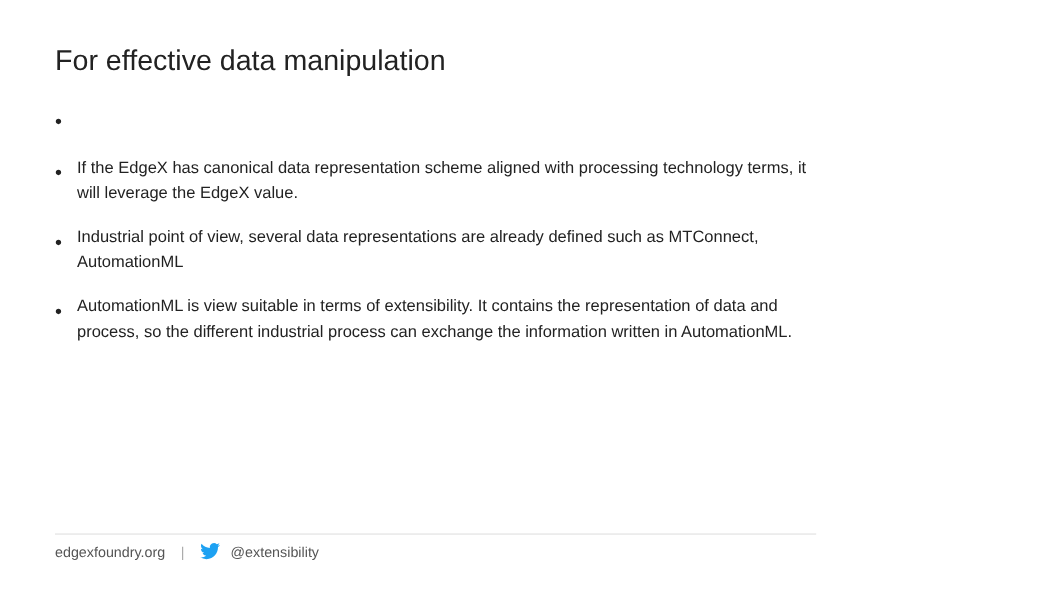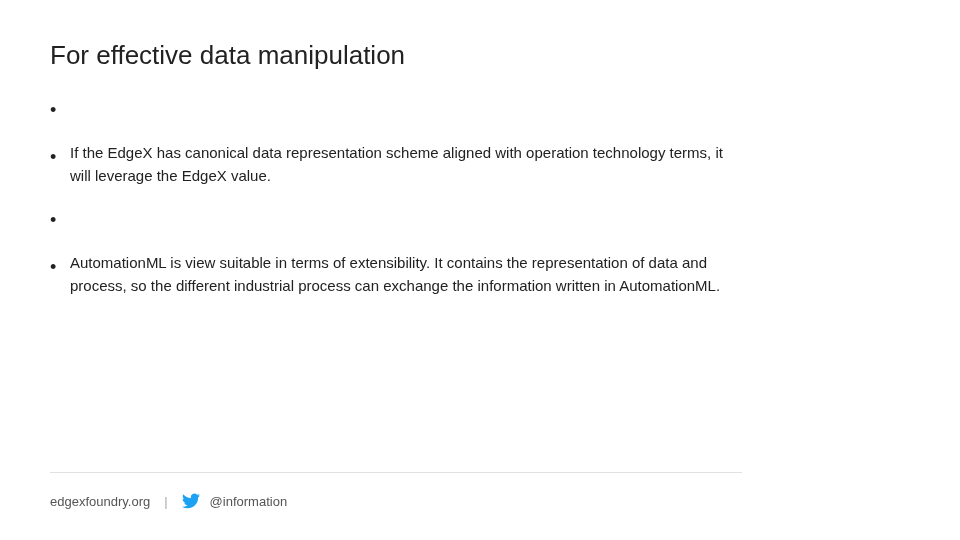--- a/index.html
+++ b/index.html
@@ -63,21 +63,21 @@
     }
 
     .bullet-text {
       flex: 1;
     }
 
     .footer {
       display: flex;
       align-items: center;
       gap: 10px;
-      padding-top: 19px;
+      padding-top: 6px;
       border-top: 1px solid #e0e0e0;
       font-size: 13px;
       color: #555555;
     }
 
     .footer-divider {
       color: #aaaaaa;
       margin: 0 4px;
     }
 
@@ -97,35 +97,36 @@
 <div class="slide-container">
   <div class="content-area">
     <h1 class="slide-title">For effective data manipulation</h1>
 
     <ul class="bullet-list">
     <li>
           <span class="bullet-dot">•</span>
         </li>
         <li>
           <span class="bullet-dot">•</span>
-          <span class="bullet-text">If the EdgeX has canonical data representation scheme aligned with operation technology terms, it will leverage the EdgeX value.</span>
+          <span class="bullet-text">If the EdgeX has canonical data representation scheme aligned with processing technology terms, it will leverage the EdgeX value.</span>
         </li>
         <li>
           <span class="bullet-dot">•</span>
+          <span class="bullet-text">Industrial point of view, several data representations are already defined such as MTConnect, AutomationML</span>
         </li>
         <li>
           <span class="bullet-dot">•</span>
           <span class="bullet-text">AutomationML is view suitable in terms of extensibility. It contains the representation of data and process, so the different industrial process can exchange the information written in AutomationML.</span>
         </li>
       </ul>
   </div>
 
   <div class="footer">
     <span>edgexfoundry.org</span>
     <span class="footer-divider">|</span>
     <span class="twitter-icon">
       <svg class="twitter-bird" viewBox="0 0 24 24" fill="#1da1f2" xmlns="http://www.w3.org/2000/svg">
         <path d="M23.954 4.569a10 10 0 0 1-2.825.775 4.958 4.958 0 0 0 2.163-2.723 9.99 9.99 0 0 1-3.127 1.195 4.916 4.916 0 0 0-8.384 4.482C7.691 8.094 4.066 6.13 1.64 3.161a4.822 4.822 0 0 0-.666 2.475c0 1.71.87 3.213 2.188 4.096a4.904 4.904 0 0 1-2.228-.616v.061a4.923 4.923 0 0 0 3.946 4.827 4.996 4.996 0 0 1-2.212.085 4.937 4.937 0 0 0 4.604 3.417 9.868 9.868 0 0 1-6.102 2.105c-.39 0-.779-.023-1.17-.067a13.995 13.995 0 0 0 7.557 2.209c9.054 0 13.999-7.496 13.999-13.986 0-.209 0-.42-.015-.63a9.936 9.936 0 0 0 2.46-2.548l-.047-.02z"></path>
       </svg>
     </span>
-    <span>@information</span>
+    <span>@extensibility</span>
   </div>
 </div>
 
 </body></html>

